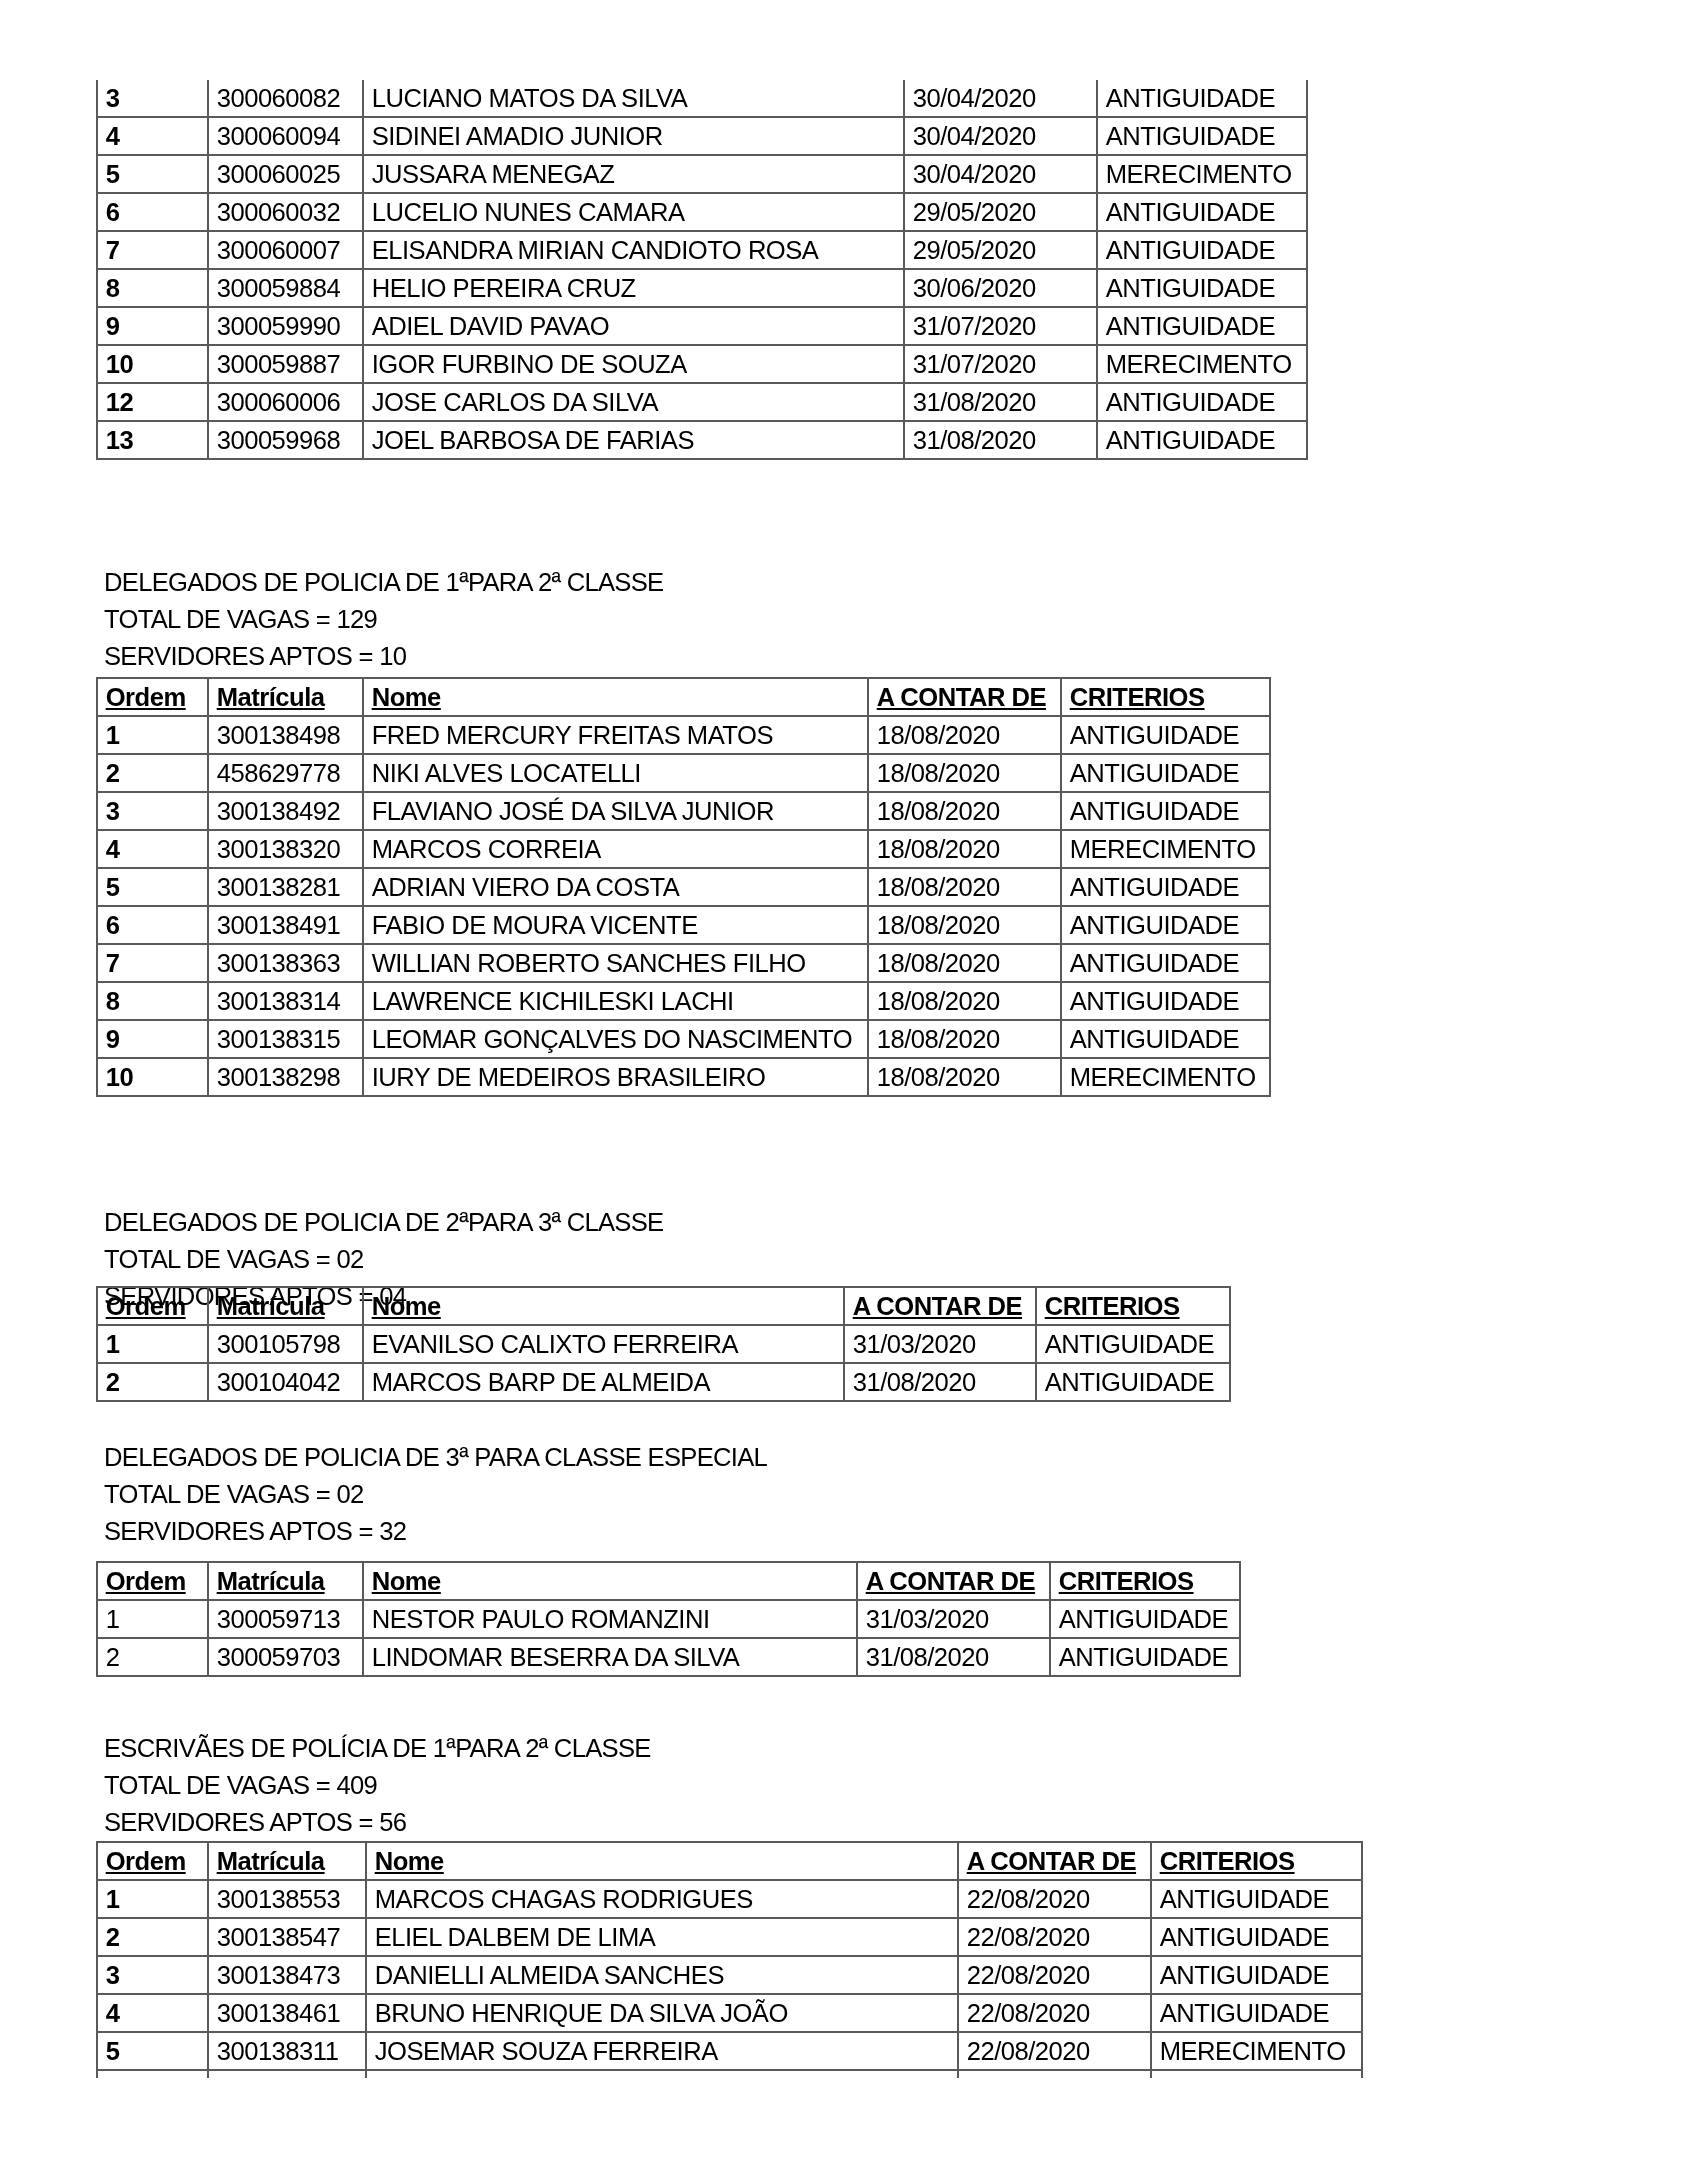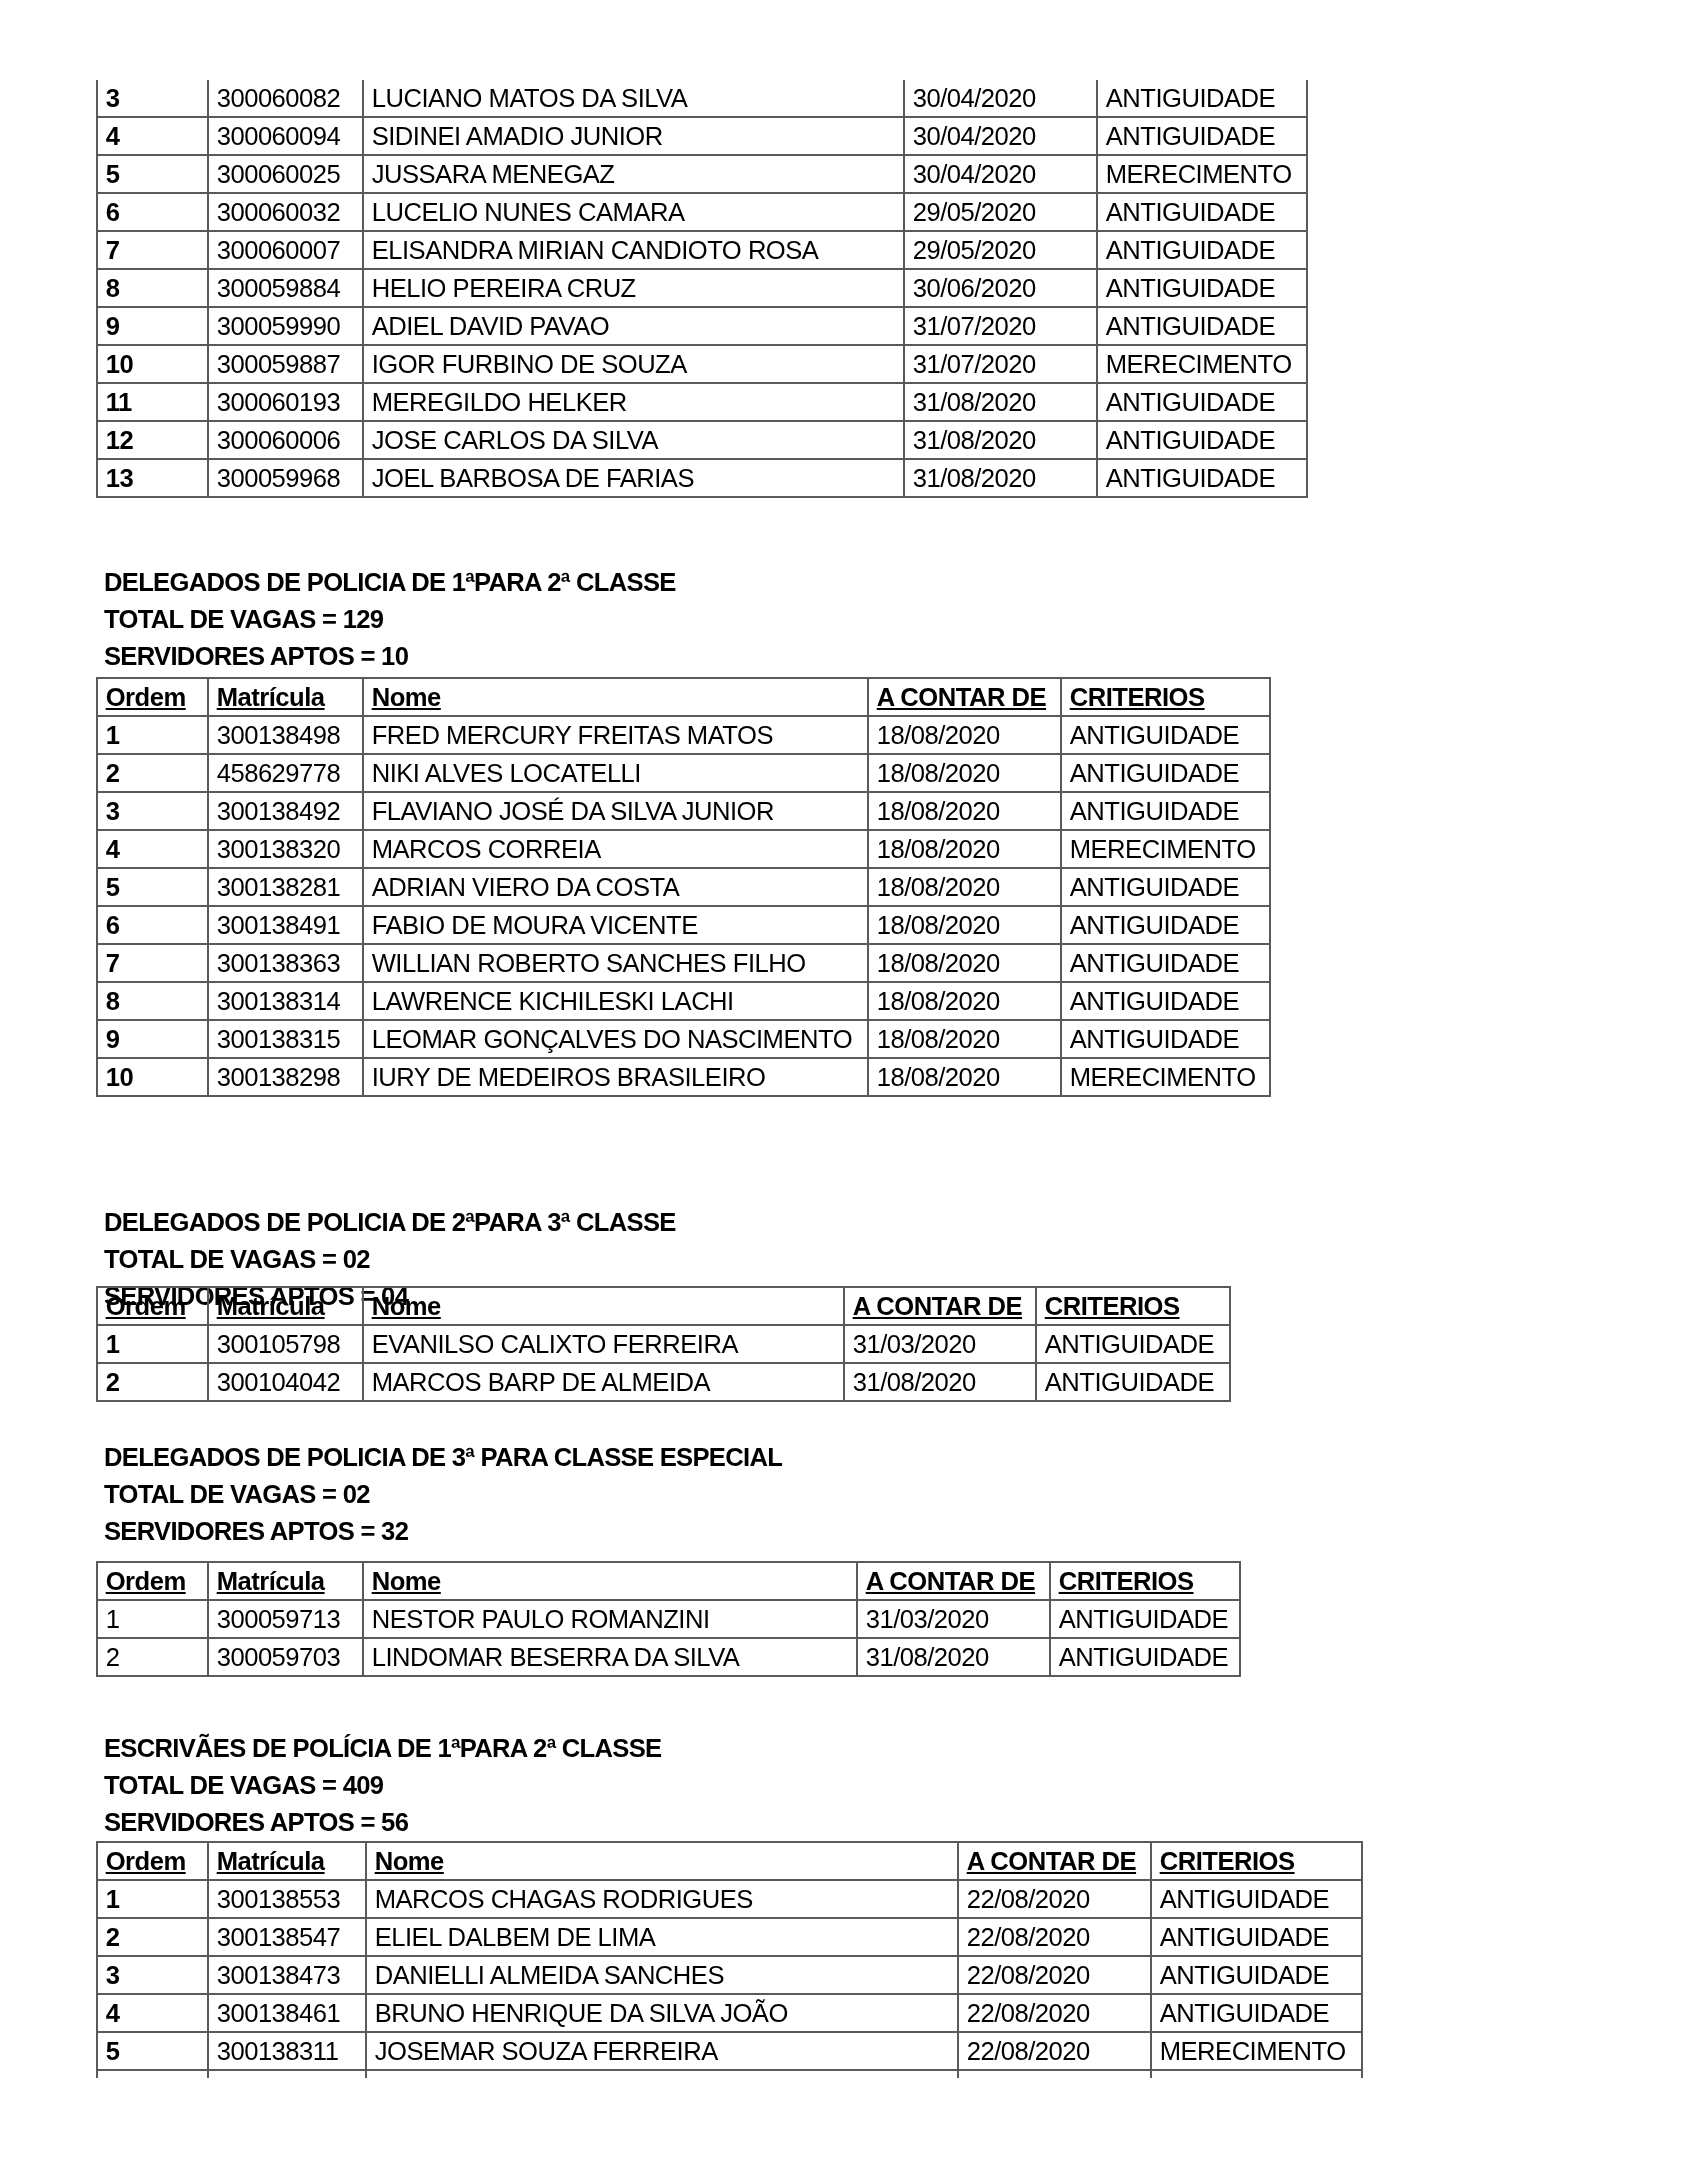--- a/index.html
+++ b/index.html
@@ -19,21 +19,21 @@
     white-space: nowrap; overflow: hidden;
     letter-spacing: -0.5px;
   }
   .tbl td.ord { font-weight: bold; }
   .tbl.plain-ord td.ord { font-weight: normal; }
   .tbl tr.hdr td { font-weight: bold; text-decoration: underline; }
   .tbl.no-top tr:first-child td { border-top: none; }
   .stub td { height: 6.8px; line-height: 6.8px; border-bottom: none; padding: 0; }
   .section-head {
     position: absolute; left: 104px;
-    font-weight: bold; font-size: 25.6px; line-height: 37px;
+    font-weight: normal; font-size: 25.6px; line-height: 37px;
     letter-spacing: -0.7px;
   }
   .section-head div { height: 37px; }
 </style>
 </head>
 <body>
 
 <table class="tbl no-top" style="top:80px;">
   <colgroup>
       <col style="width:111px">
@@ -93,27 +93,20 @@
         <td>ANTIGUIDADE</td>
       </tr>
       <tr>
         <td class="ord">10</td>
         <td>300059887</td>
         <td>IGOR FURBINO DE SOUZA</td>
         <td>31/07/2020</td>
         <td>MERECIMENTO</td>
       </tr>
       <tr>
-        <td class="ord">11</td>
-        <td>300060193</td>
-        <td>MEREGILDO HELKER</td>
-        <td>31/08/2020</td>
-        <td>ANTIGUIDADE</td>
-      </tr>
-      <tr>
         <td class="ord">12</td>
         <td>300060006</td>
         <td>JOSE CARLOS DA SILVA</td>
         <td>31/08/2020</td>
         <td>ANTIGUIDADE</td>
       </tr>
       <tr>
         <td class="ord">13</td>
         <td>300059968</td>
         <td>JOEL BARBOSA DE FARIAS</td>

